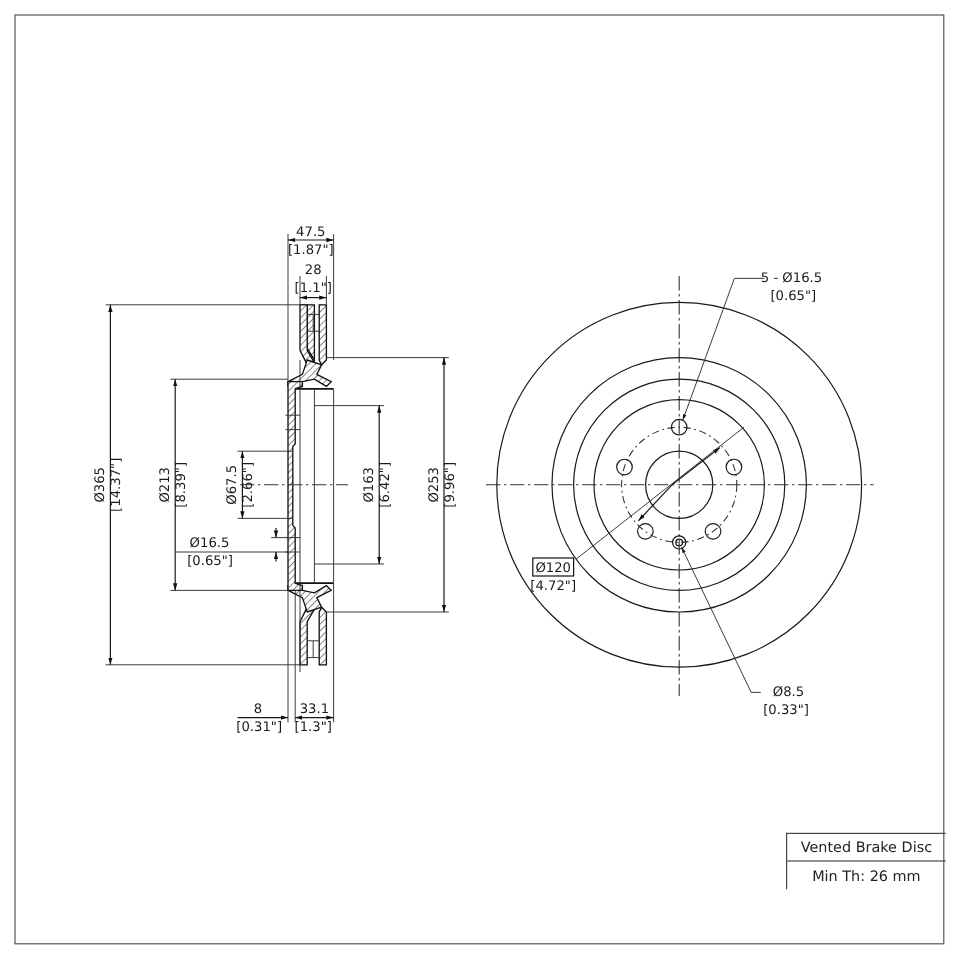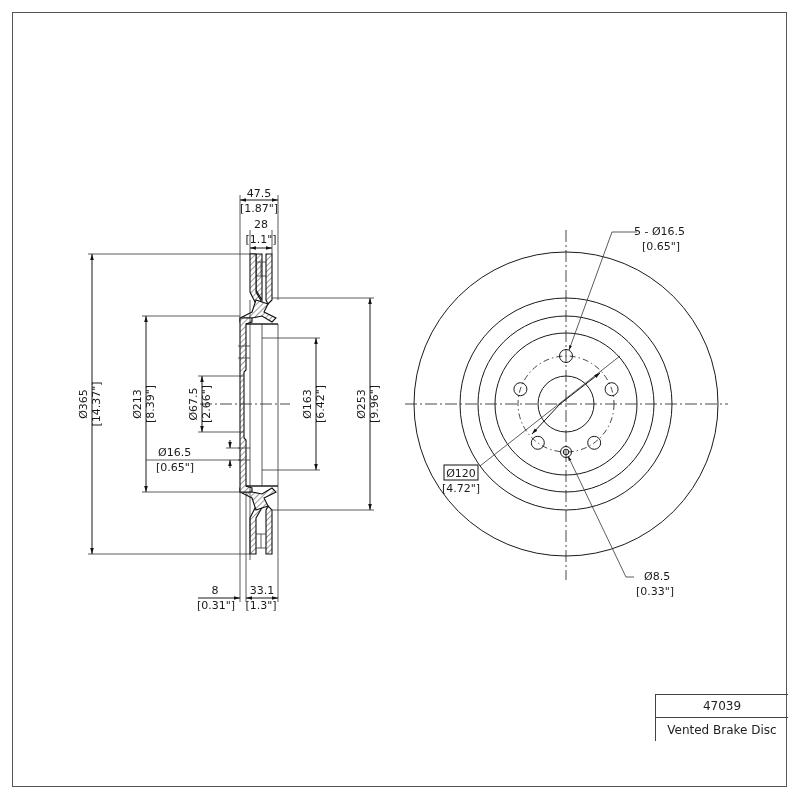--- a/index.html
+++ b/index.html
@@ -166,15 +166,15 @@
     <text class="dim-text" x="634" y="235">5 - Ø16.5</text>
     <text class="dim-text" x="642" y="250">[0.65"]</text>
 
     <polyline class="thin" points="634,577 626,577 568,456" marker-end="url(#arr)"></polyline>
     <text class="dim-text" x="644" y="580">Ø8.5</text>
     <text class="dim-text" x="636" y="595">[0.33"]</text>
   </g>
 </svg>
 
 <div class="title-block">
-  <div class="tb-row">47039</div>
   <div class="tb-row">Vented Brake Disc</div>
+  <div class="tb-row">Min Th: 26 mm</div>
 </div>
 
 </body></html>

